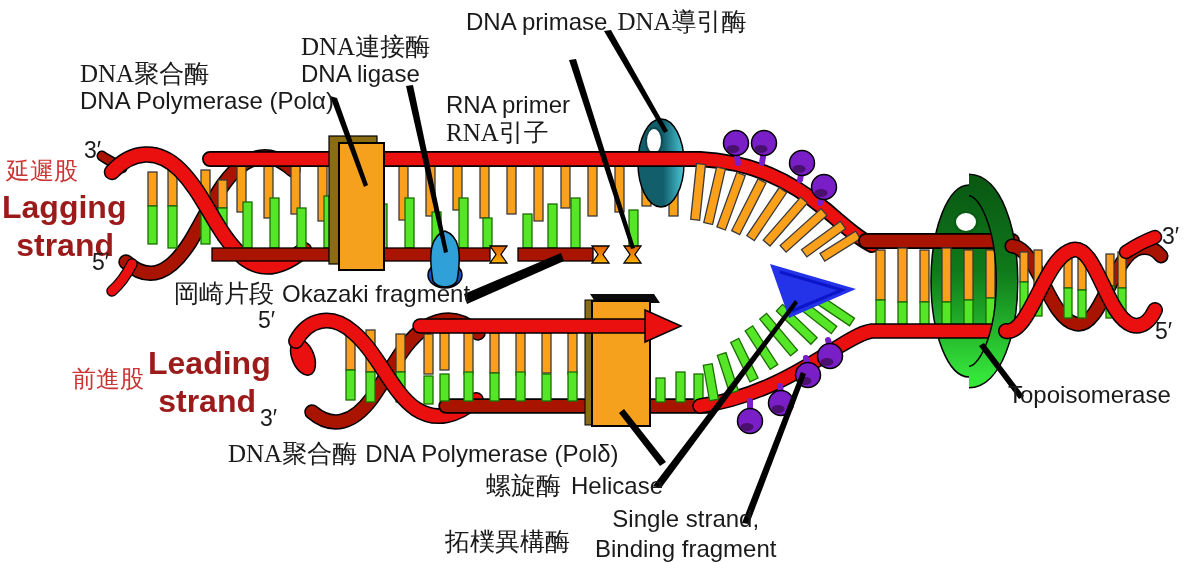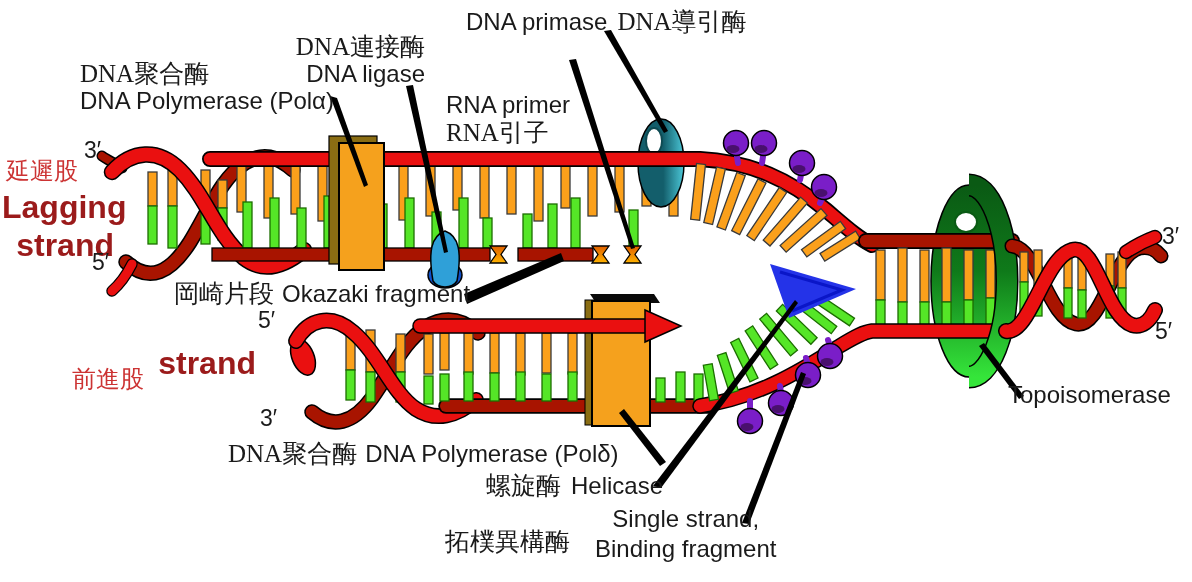--- a/index.html
+++ b/index.html
@@ -6,21 +6,21 @@
   .stage{position:relative;width:1192px;height:582px;background:var(--c-background,#fff);overflow:hidden;
          font-family:"Liberation Sans",sans-serif;}
   svg{position:absolute;left:0;top:0;}
   .lbl{position:absolute;color:var(--c-label-black);font-size:24px;line-height:1.12;white-space:nowrap;}
   .zh{font-family:"Liberation Serif",serif;font-size:25px;}
   .en{font-family:"Liberation Sans",sans-serif;font-size:24px;}
   .row{display:flex;gap:10px;align-items:baseline;}
   .red-zh{color:var(--c-label-red-zh);font-family:"Liberation Serif",serif;font-size:24px;}
   .strand-en{color:var(--c-label-dark-red);font-weight:bold;font-size:32px;line-height:1.2;text-align:right;}
   .prime{font-size:23px;color:var(--c-label-black);}
-  .ctr{text-align:right;}
+  .ctr{text-align:left;margin-left:16px;}
   
   .rb-k{fill:none;stroke:#000;stroke-linecap:round;}
   .rb-b{fill:none;stroke:var(--c-bright-red);stroke-linecap:round;}
   .rb-d{fill:none;stroke:var(--c-dark-red);stroke-linecap:round;}
   .ob{fill:var(--c-orange-bar);stroke:var(--c-orange-bar-stroke);stroke-width:1.3;}
   .gb{fill:var(--c-green-bar);stroke:var(--c-green-bar-stroke);stroke-width:1.3;}
   .seg{fill:var(--c-dark-red);stroke:#000;stroke-width:1.3;}
   .bt{fill:url(#gBowtie);stroke:#000;stroke-width:1.3;}
   .nk{stroke:var(--c-ssb-purple);stroke-width:6;stroke-linecap:round;}
   .bl{fill:var(--c-ssb-purple);stroke:#000;stroke-width:1.5;}
@@ -335,20 +335,21 @@
 
   <div class="lbl row" style="left:174px;top:280px;gap:8px;">
     <span class="zh">岡崎片段</span>
     <span class="en">Okazaki fragment</span>
   </div>
 
   <div class="lbl prime" style="left:258px;top:308px;">5′</div>
   <div class="lbl prime" style="left:260px;top:406px;">3′</div>
   <div class="lbl red-zh" style="left:72px;top:366px;">前進股</div>
   <div class="lbl strand-en" style="left:148px;top:344px;width:108px;">
+    <div>Leading</div>
     <div>strand</div>
   </div>
 
   <div class="lbl row" style="left:228px;top:440px;gap:8px;">
     <span class="zh">DNA聚合酶</span>
     <span class="en">DNA Polymerase (Polδ)</span>
   </div>
 
   <div class="lbl row" style="left:486px;top:472px;gap:10px;">
     <span class="zh">螺旋酶</span>

